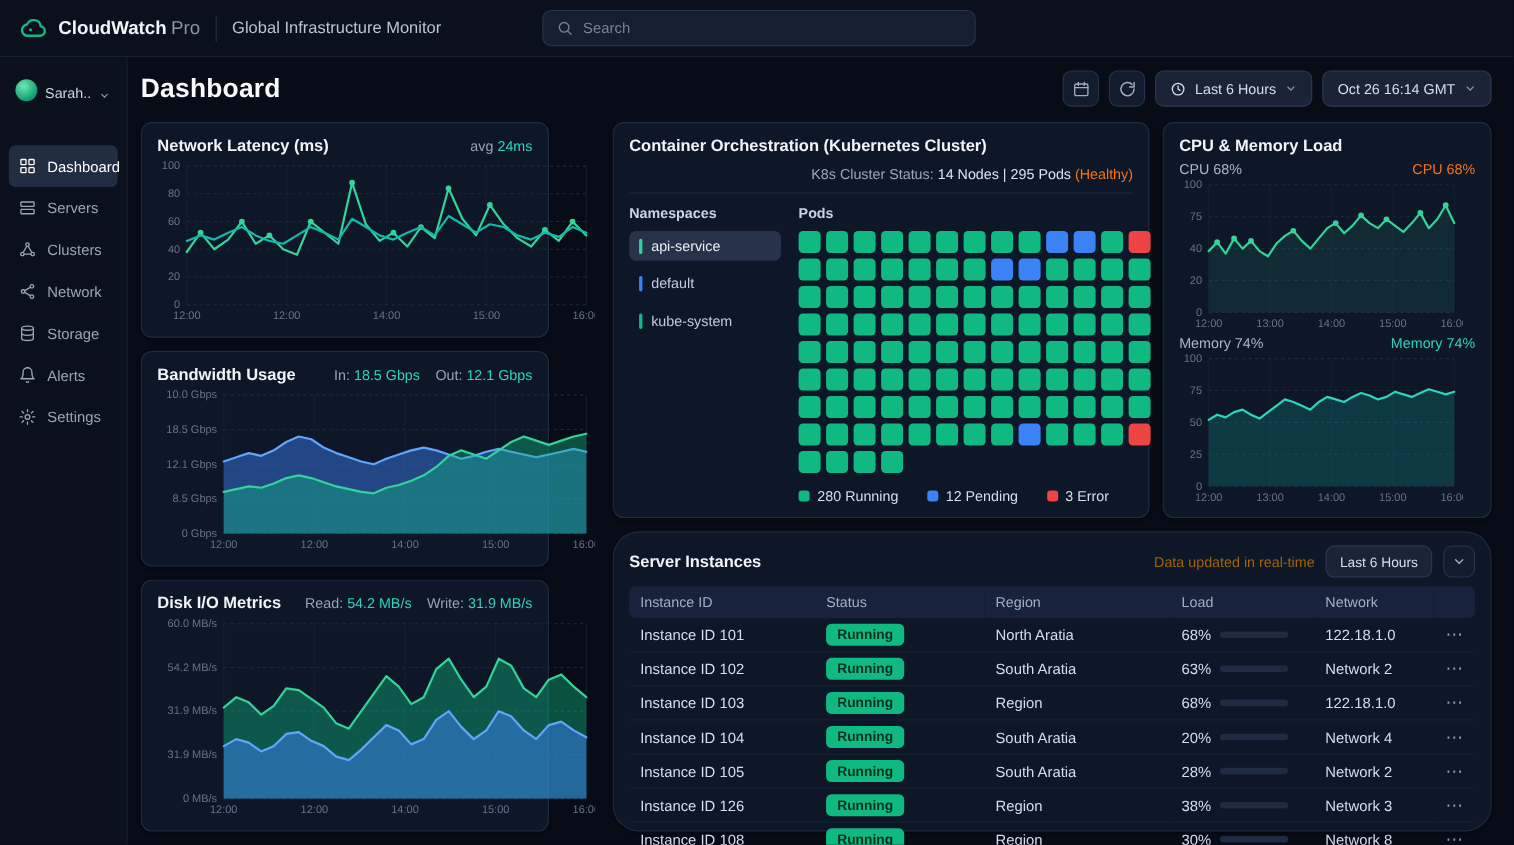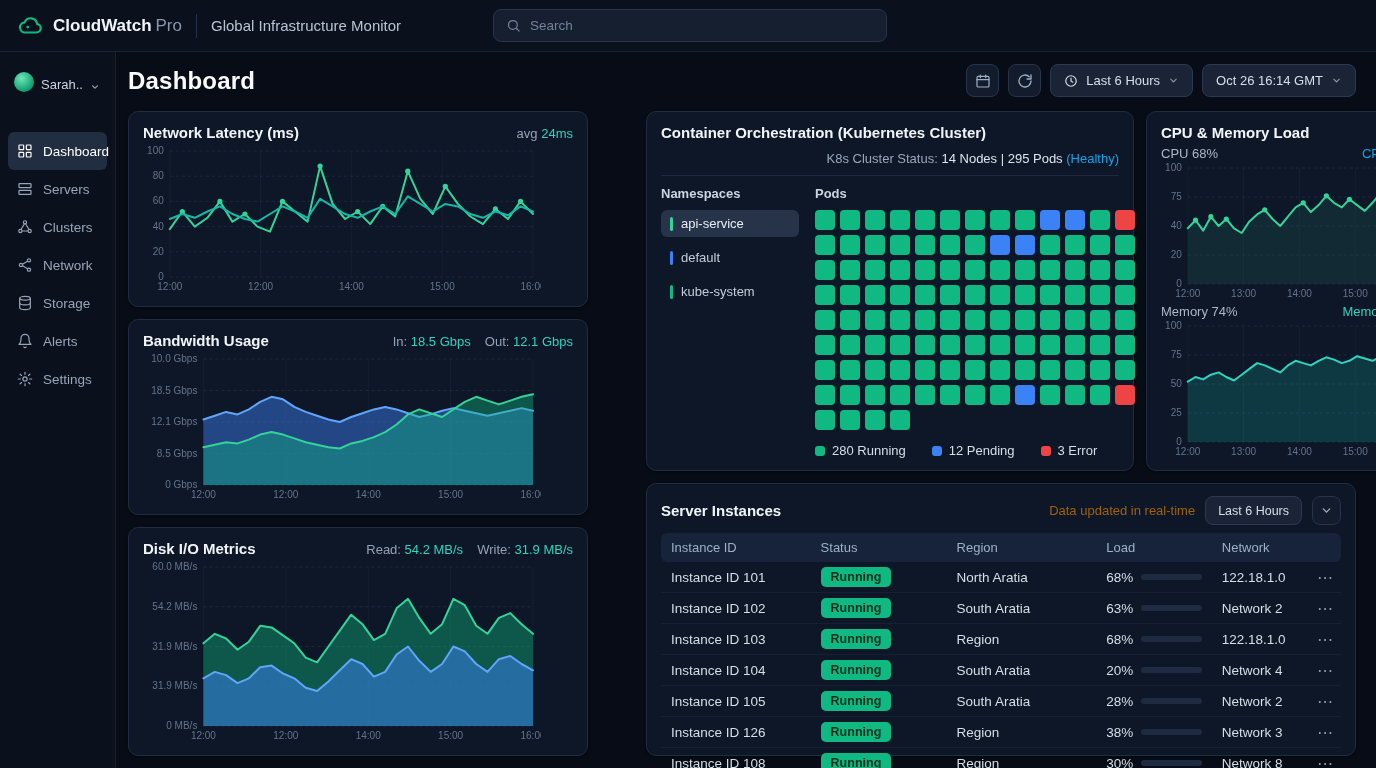--- a/index.html
+++ b/index.html
@@ -76,34 +76,34 @@
     width:33px; height:33px; border-radius:8px; background:#121c2d; border:1px solid #26344c;
     display:flex; align-items:center; justify-content:center; color:#9fb0c4; cursor:pointer;
   }
   .pill {
     height:33px; display:flex; align-items:center; gap:8px; padding:0 13px;
     background:#1a2436; border:1px solid #2b3a54; border-radius:8px;
     font-size:13px; color:#d7dfeb; cursor:pointer;
   }
 
   .grid { flex:1; display:flex; gap:12px; min-height:0; }
-  .col-left { width:460px; flex-shrink:0; display:flex; flex-direction:column; gap:12px; }
+  .col-left { width:371px; flex-shrink:0; display:flex; flex-direction:column; gap:12px; }
   .col-right { flex:1; display:flex; flex-direction:column; gap:12px; min-width:0;padding-left:46px; }
   .row-top { display:flex; gap:12px; height:360px; flex-shrink:0; }
 
   .card {
     background:#0e1727; border:1px solid #1f2c42; border-radius:10px;
     padding:12px 14px; display:flex; flex-direction:column; min-height:0;
     box-shadow:0 1px 3px rgba(0,0,0,.45);
   }
   .card-head { display:flex; align-items:baseline; justify-content:space-between; margin-bottom:4px; flex-shrink:0; }
   .card-title { font-size:15px; font-weight:700; color:#f1f5f9; }
   .card-stats { font-size:13px; color:#94a3b8; display:flex; gap:14px; }
   .tealv { color:#2dd4bf; }
-  .greenv { color:#0ea5e9; }
+  .greenv { color:#f97316; }
 
   .card-lat, .card-bw { height:196px; flex-shrink:0; }
   .card-disk { flex:1; }
   .chart { flex:1; min-height:0; position:relative; }
 
   
   .card-k8s { width:488px; flex-shrink:0; }
   .k8s-sub {
     text-align:right; font-size:13px; color:#9aa8bb; padding-bottom:9px;
     border-bottom:1px solid #1c2940; flex-shrink:0;
@@ -126,21 +126,21 @@
   }
   .lg-item { display:flex; align-items:center; gap:7px; }
   .lg-dot { width:10px; height:10px; border-radius:3px; }
 
   
   .card-cpu { flex:1; }
   .metric-row { display:flex; justify-content:space-between; font-size:13px; color:#aab7c8; margin:3px 0 1px; flex-shrink:0; }
   .chart-sm { flex:1; min-height:0; position:relative; }
 
   
-  .card-srv { flex:1; }
+  .card-srv { flex:1;border-radius:24px; }
   .srv-head { display:flex; align-items:center; gap:10px; margin-bottom:8px; flex-shrink:0; }
   .srv-head .card-title { margin-right:auto; }
   .srv-updated { font-size:13px; color:#a16207; }
   .pill-sm { height:29px; padding:0 12px; font-size:12.5px; }
   .icon-btn-sm { width:29px; height:29px; }
   table { width:100%; border-collapse:collapse; table-layout:fixed; }
   thead th {
     background:#17233a; color:#9fb0c4; font-size:13px; font-weight:400; text-align:left;
     padding:7px 10px;
   }

